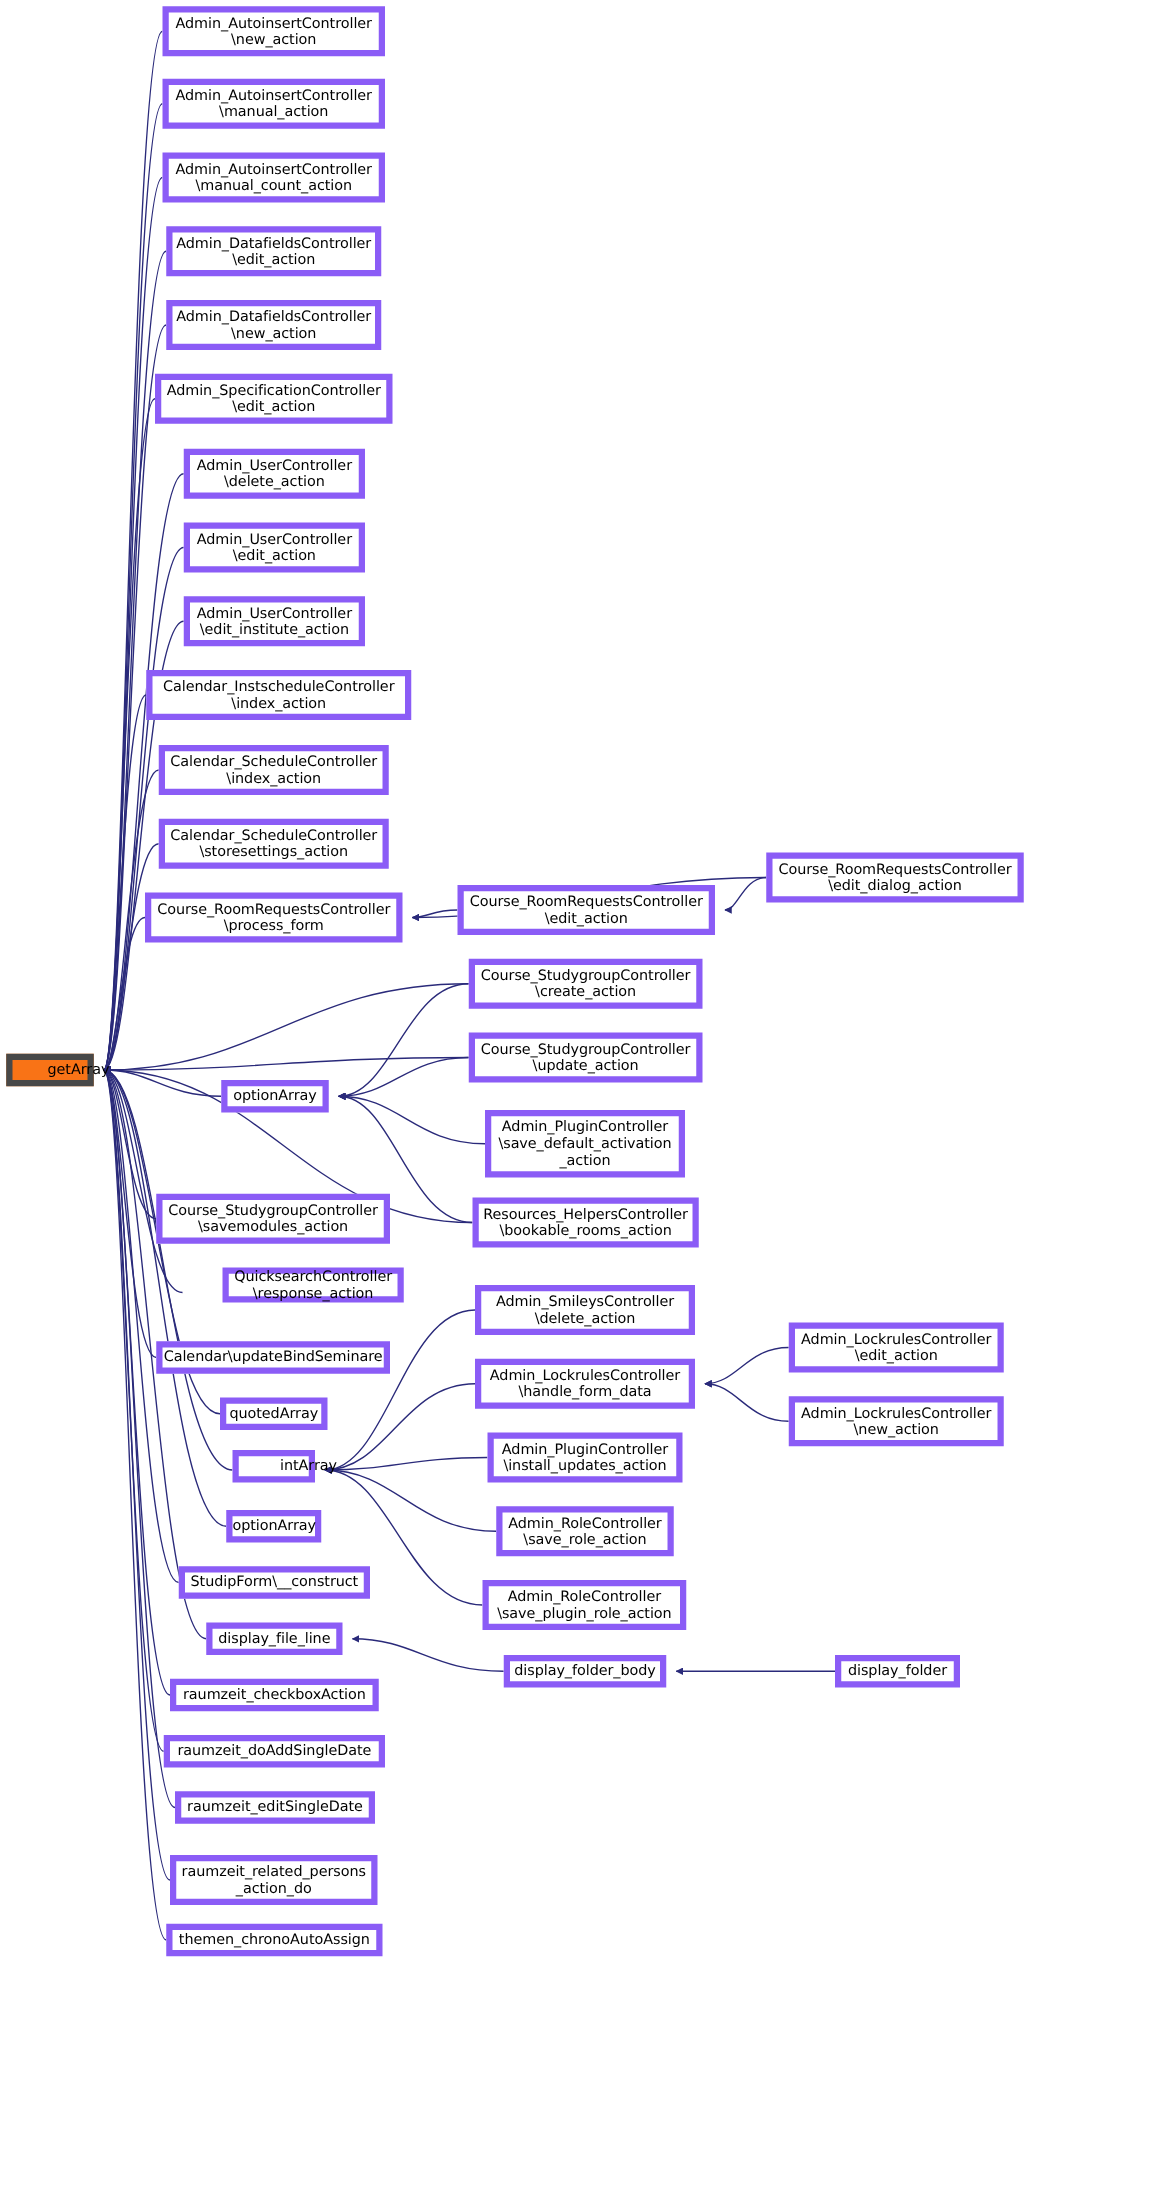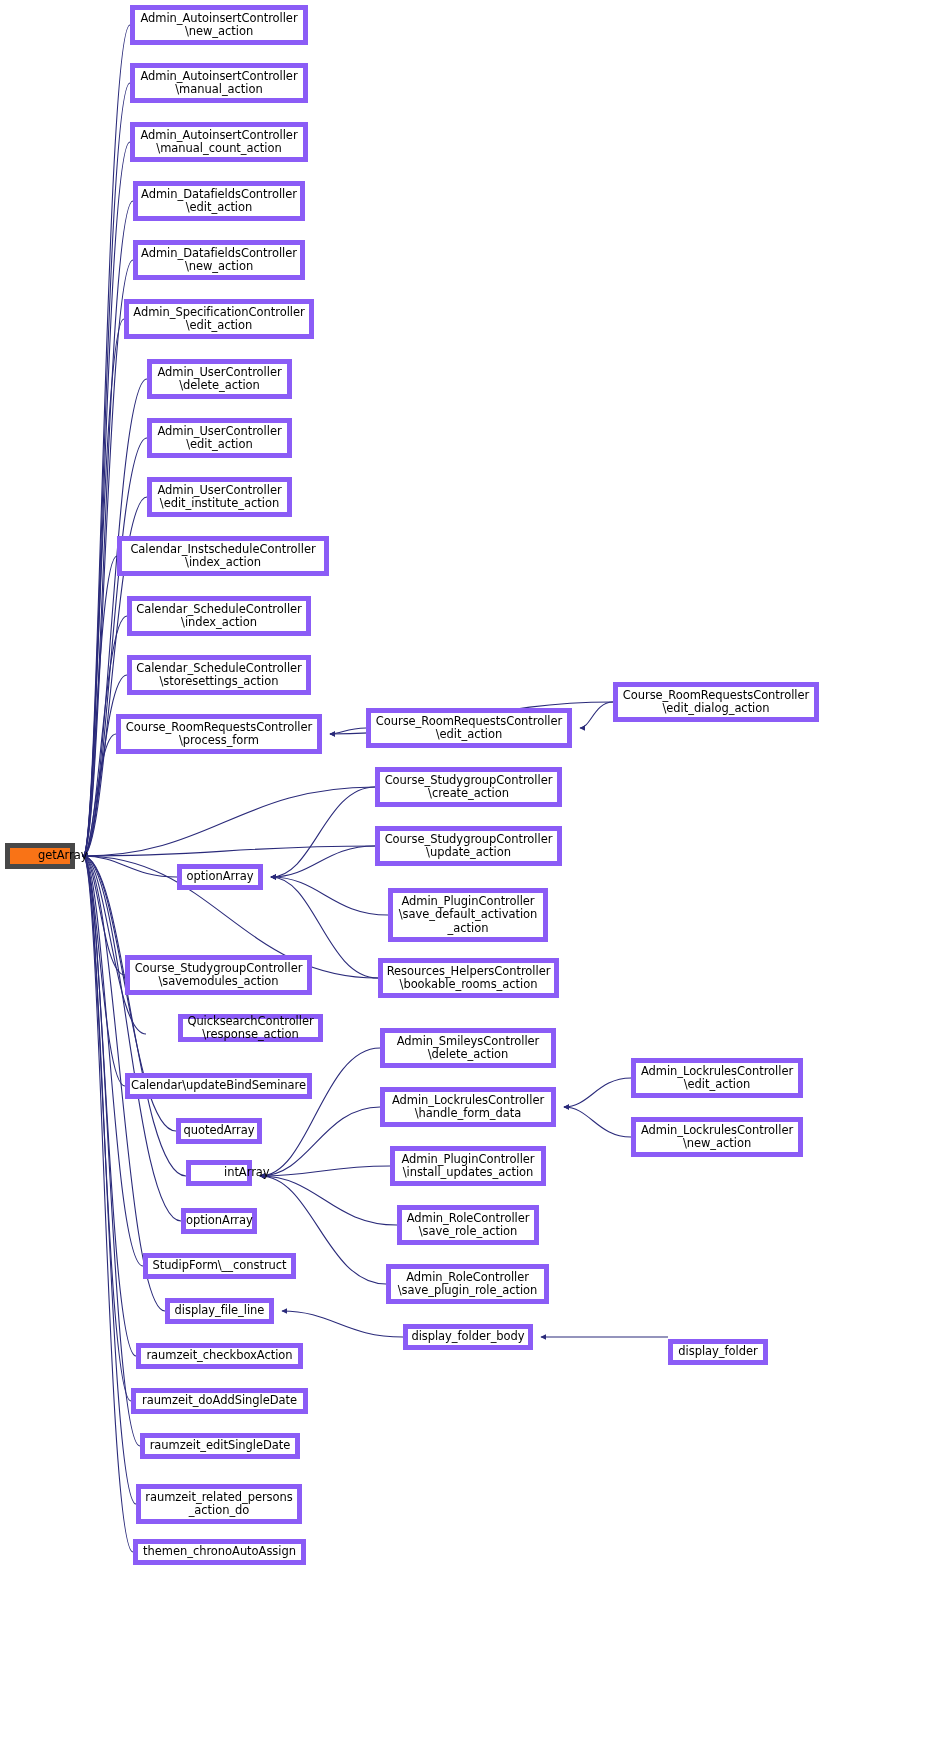--- a/index.html
+++ b/index.html
@@ -170,16 +170,16 @@
 \edit_action</span></div>
       <div class="node" style="left: 631px; top: 1117px; width: 172px; height: 40px;"><span class="node-label">Admin_LockrulesController
 \new_action</span></div>
       <div class="node" style="left: 390px; top: 1146px; width: 156px; height: 40px;"><span class="node-label">Admin_PluginController
 \install_updates_action</span></div>
       <div class="node" style="left: 397px; top: 1205px; width: 142px; height: 40px;"><span class="node-label">Admin_RoleController
 \save_role_action</span></div>
       <div class="node" style="left: 386px; top: 1264px; width: 163px; height: 40px;"><span class="node-label">Admin_RoleController
 \save_plugin_role_action</span></div>
       <div class="node" style="left: 403px; top: 1324px; width: 130px; height: 26px;"><span class="node-label">display_folder_body</span></div>
-      <div class="node" style="left: 668px; top: 1324px; width: 100px; height: 26px; margin-top: 15px;"><span class="node-label">display_folder</span></div>
+      <div class="node" style="left: 668px; top: 1324px; width: 100px; height: 26px;"><span class="node-label">display_folder</span></div>
       <div class="node root" style="left: 5px; top: 843px; width: 70px; height: 26px;"><span class="node-label">getArray</span></div>
     </div>
 </div>
 
 </body></html>

